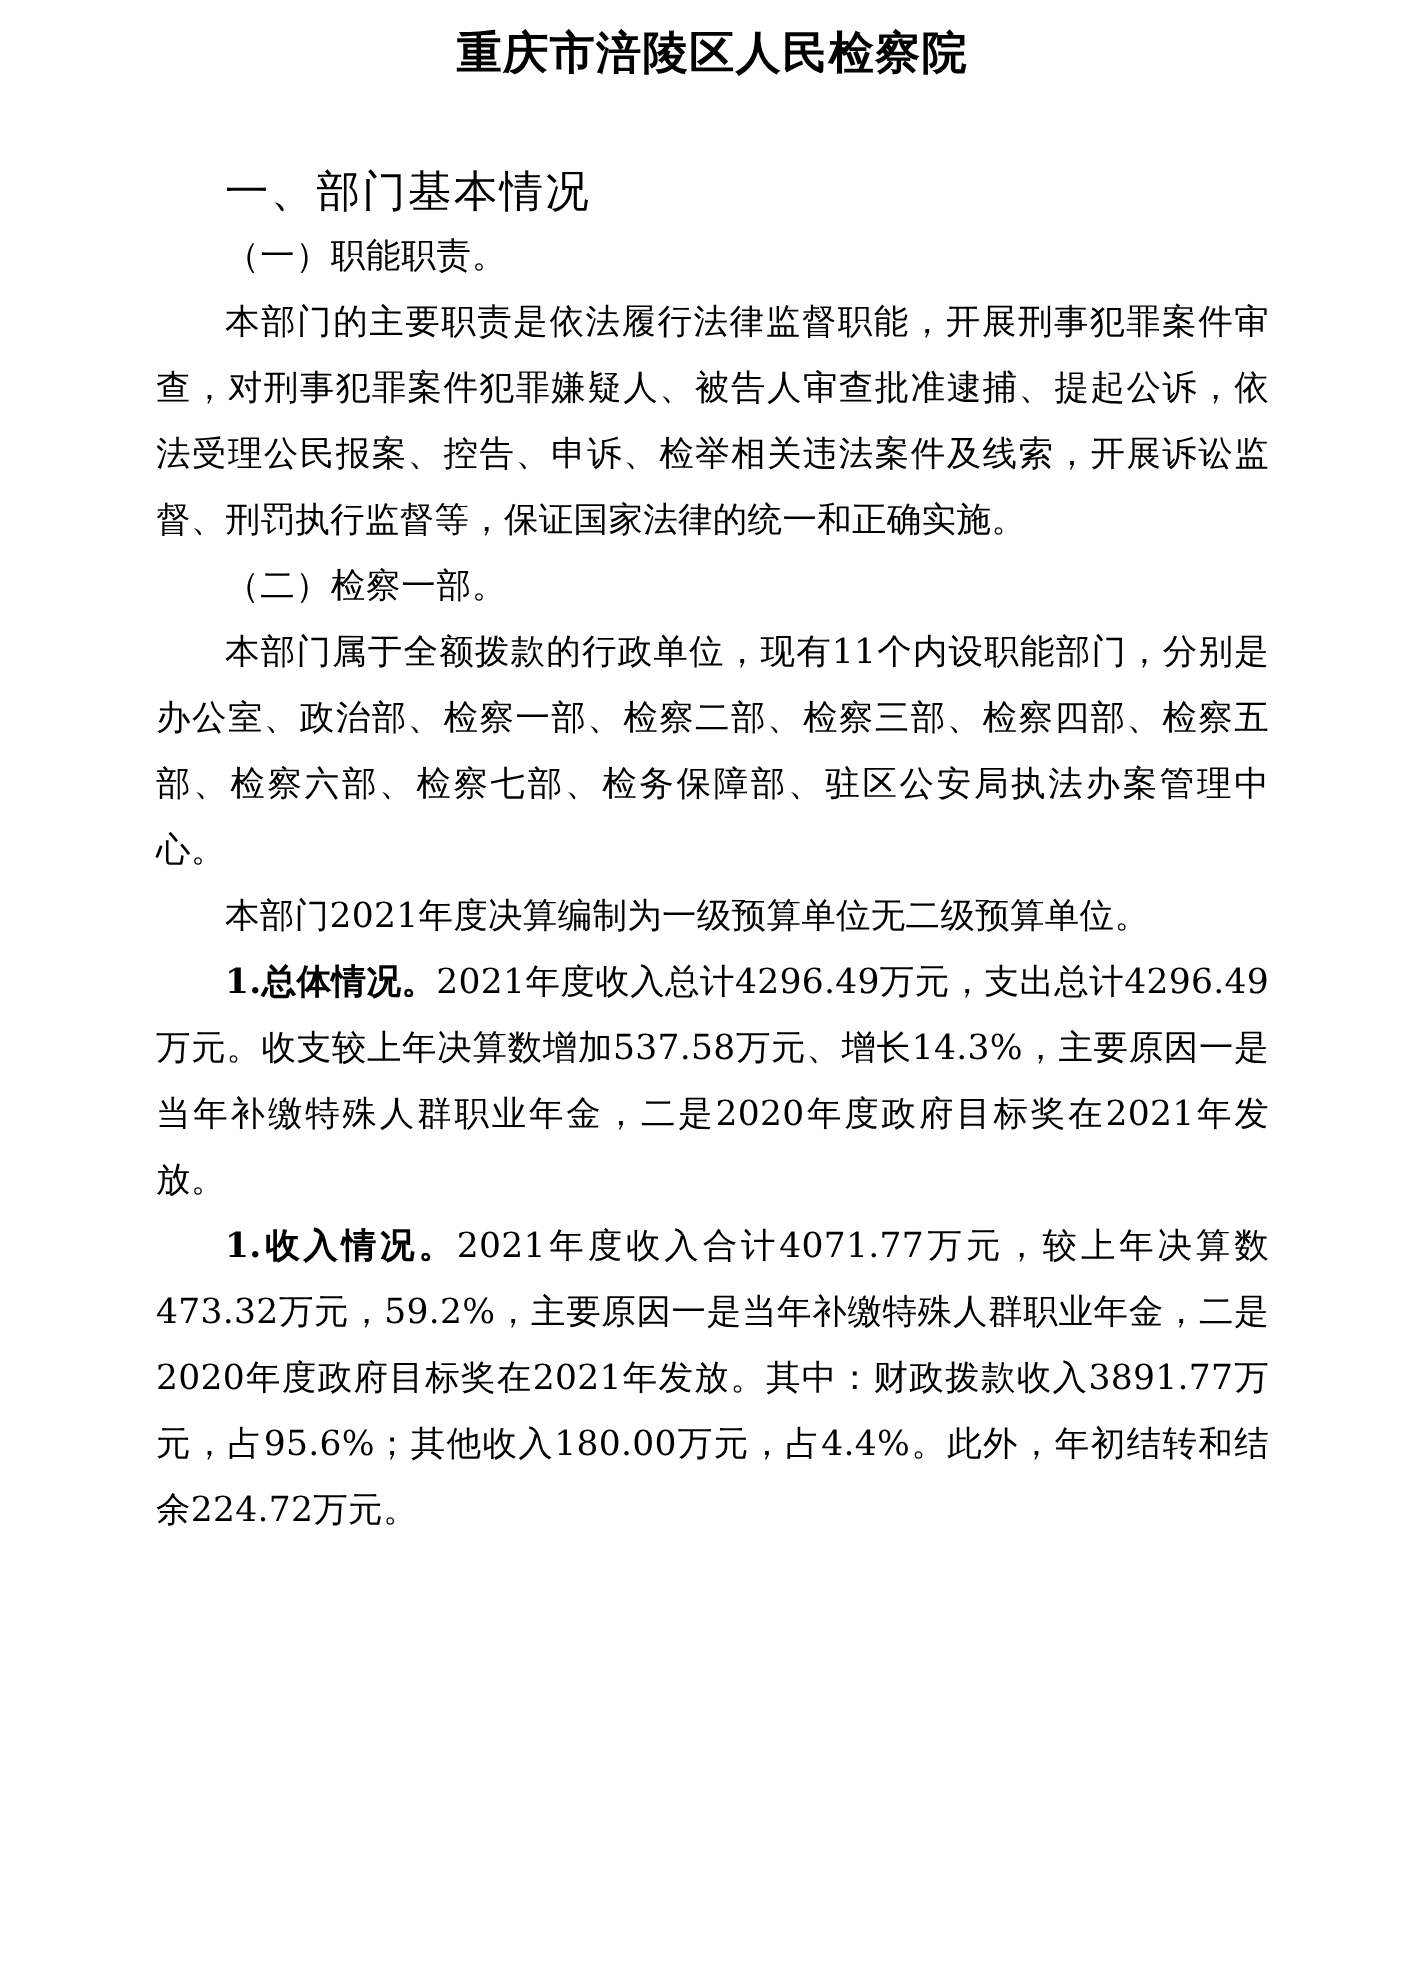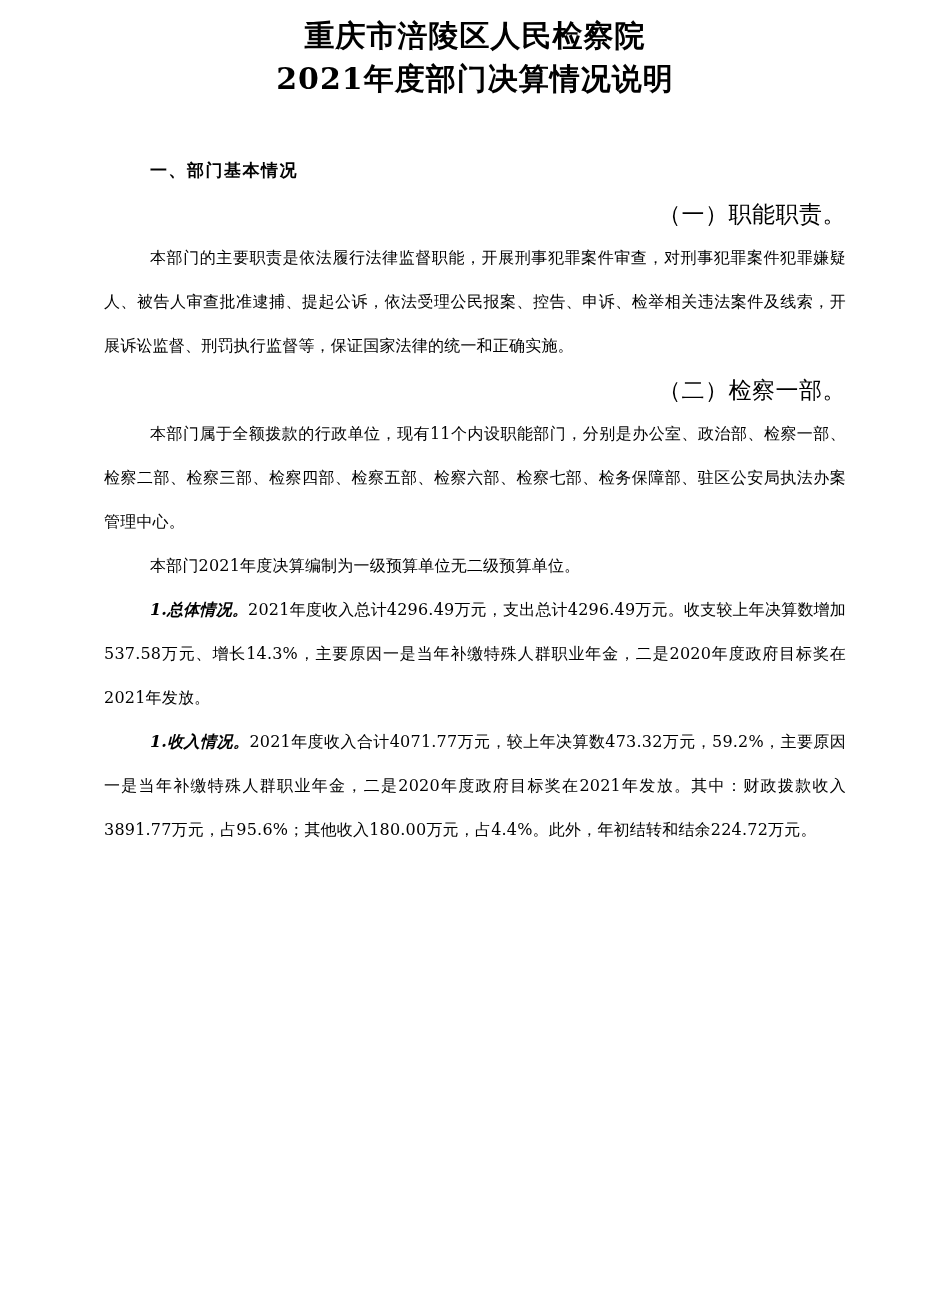--- a/index.html
+++ b/index.html
@@ -29,60 +29,57 @@
     letter-spacing: 1px;
     margin: 0;
   }
   .doc-title .line {
     display: block;
   }
   .gap-after-title {
     height: 48px;
   }
   .h-section {
-    font-weight: bold;
-    font-size: 17px;
+    font-weight: normal;
+    font-size: 29px;
     line-height: 44px;
     text-indent: 46px;
     letter-spacing: 1.5px;
     margin: 0;
   }
   .h-sub {
     font-size: 23px;
     line-height: 44px;
     text-indent: 46px;
     margin: 0;
     letter-spacing: 0.5px;
-    text-align: right;
   }
   p.body-par {
-    font-size: 16px;
+    font-size: 23px;
     line-height: 44px;
     margin: 0;
     text-indent: 46px;
     text-align: justify;
     text-justify: inter-ideograph;
     letter-spacing: 0.2px;
   }
   p.body-par.wide {
     word-spacing: 1px;
   }
   .b {
     font-weight: bold;
-    font-style: italic;
   }
 </style>
 </head>
 <body>
 
 <div class="page">
 
   <h1 class="doc-title">
     <span class="line">重庆市涪陵区人民检察院</span>
-    <span class="line">2021年度部门决算情况说明</span>
   </h1>
 
   <div class="gap-after-title"></div>
 
   <h2 class="h-section">一、部门基本情况</h2>
 
   <div class="h-sub">（一）职能职责。</div>
 
   <p class="body-par">本部门的主要职责是依法履行法律监督职能，开展刑事犯罪案件审查，对刑事犯罪案件犯罪嫌疑人、被告人审查批准逮捕、提起公诉，依法受理公民报案、控告、申诉、检举相关违法案件及线索，开展诉讼监督、刑罚执行监督等，保证国家法律的统一和正确实施。</p>
 

